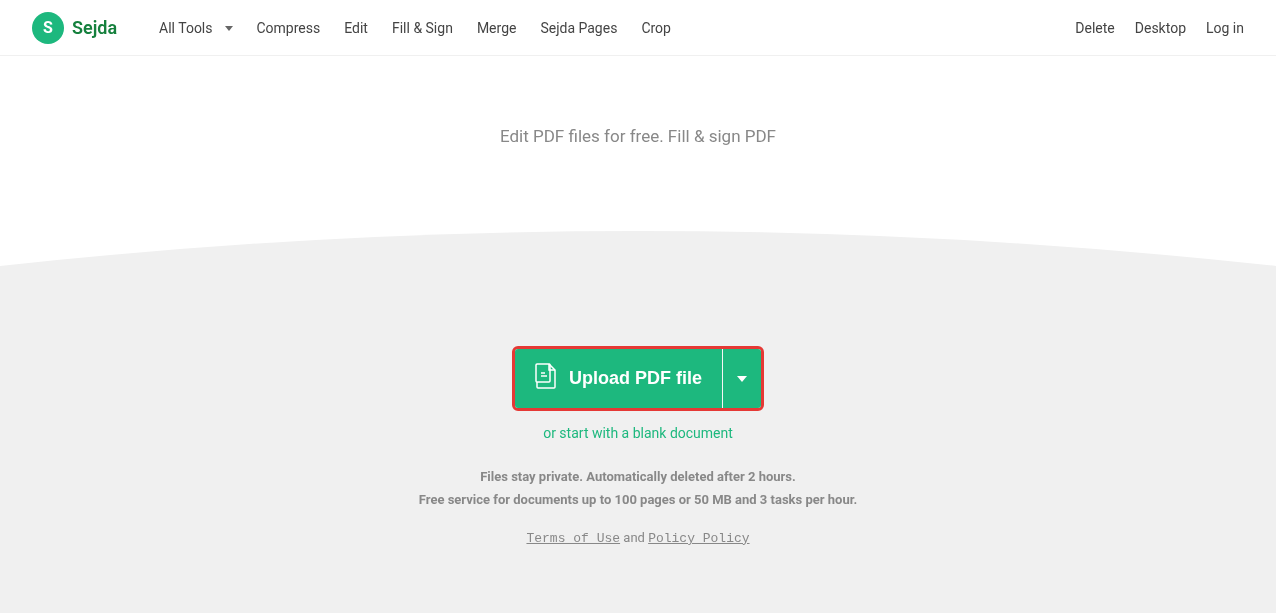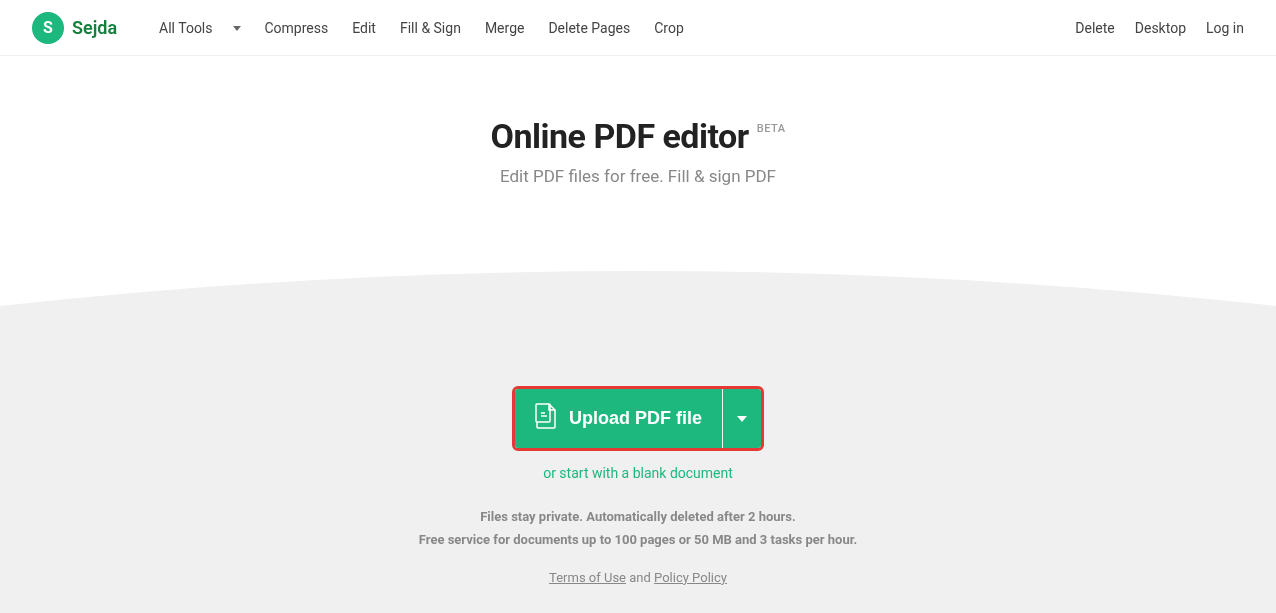--- a/index.html
+++ b/index.html
@@ -53,21 +53,21 @@
       font-size: 14px;
       color: #444;
       text-decoration: none;
       padding: 6px 10px;
       border-radius: 4px;
       cursor: pointer;
     }
     .nav-link-alltools {
       display: flex;
       align-items: center;
-      gap: 20px;
+      gap: 12px;
     }
     .chevron-down {
       display: inline-block;
       width: 0;
       height: 0;
       border-left: 4px solid transparent;
       border-right: 4px solid transparent;
       border-top: 5px solid #666;
       margin-top: 2px;
     }
@@ -189,20 +189,21 @@
     .privacy-links {
       font-size: 13px;
       color: #888;
       text-align: center;
       margin-top: 4px;
     }
     .privacy-links a {
       color: #888;
       text-decoration: underline;
       cursor: pointer;
+      font-family: Liberation Mono, monospace;
     }
 
     
     .page-wrapper {
       min-height: 613px;
       display: flex;
       flex-direction: column;
     }
 
     
@@ -235,36 +236,32 @@
 
     <div class="nav-main-links">
       <a class="nav-link nav-link-alltools" href="#">
         <span>All Tools</span>
         <span class="chevron-down"></span>
       </a>
       <a class="nav-link" href="#"><span>Compress</span></a>
       <a class="nav-link" href="#"><span>Edit</span></a>
       <a class="nav-link" href="#"><span>Fill &amp; Sign</span></a>
       <a class="nav-link" href="#"><span>Merge</span></a>
-      <a class="nav-link" href="#"><span>Delete Pages</span></a>
+      <a class="nav-link" href="#"><span>Sejda Pages</span></a>
       <a class="nav-link" href="#"><span>Crop</span></a>
     </div>
 
     <div class="nav-right">
       <a class="nav-right-link" href="#"><span>Delete</span></a>
       <a class="nav-right-link" href="#"><span>Desktop</span></a>
       <a class="nav-right-link" href="#"><span>Log in</span></a>
     </div>
   </nav>
 
   <section class="hero">
-    <div class="hero-title-wrapper">
-      <h1 class="hero-title">Online PDF editor</h1>
-      <span class="hero-beta">BETA</span>
-    </div>
     <p class="hero-subtitle">Edit PDF files for free. Fill &amp; sign PDF</p>
   </section>
 
   <div class="curved-section">
     <svg class="curve-top" viewBox="0 0 1276 70" preserveAspectRatio="none" xmlns="http://www.w3.org/2000/svg">
       <path d="M0,70 Q638,0 1276,70 L1276,70 L0,70 Z" fill="#f0f0f0"></path>
     </svg>
     <div class="curved-inner">
 
       <div class="upload-area">

